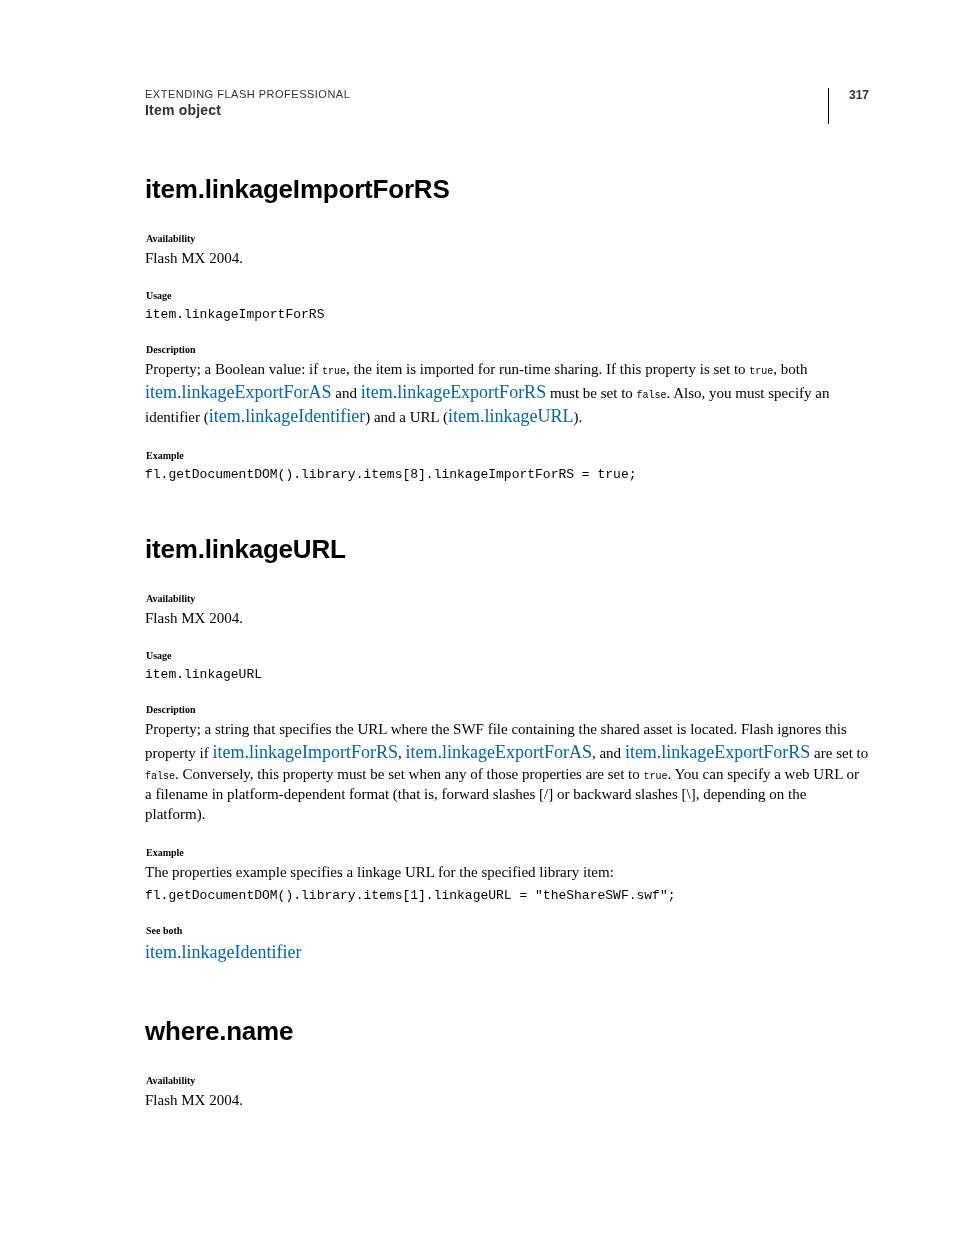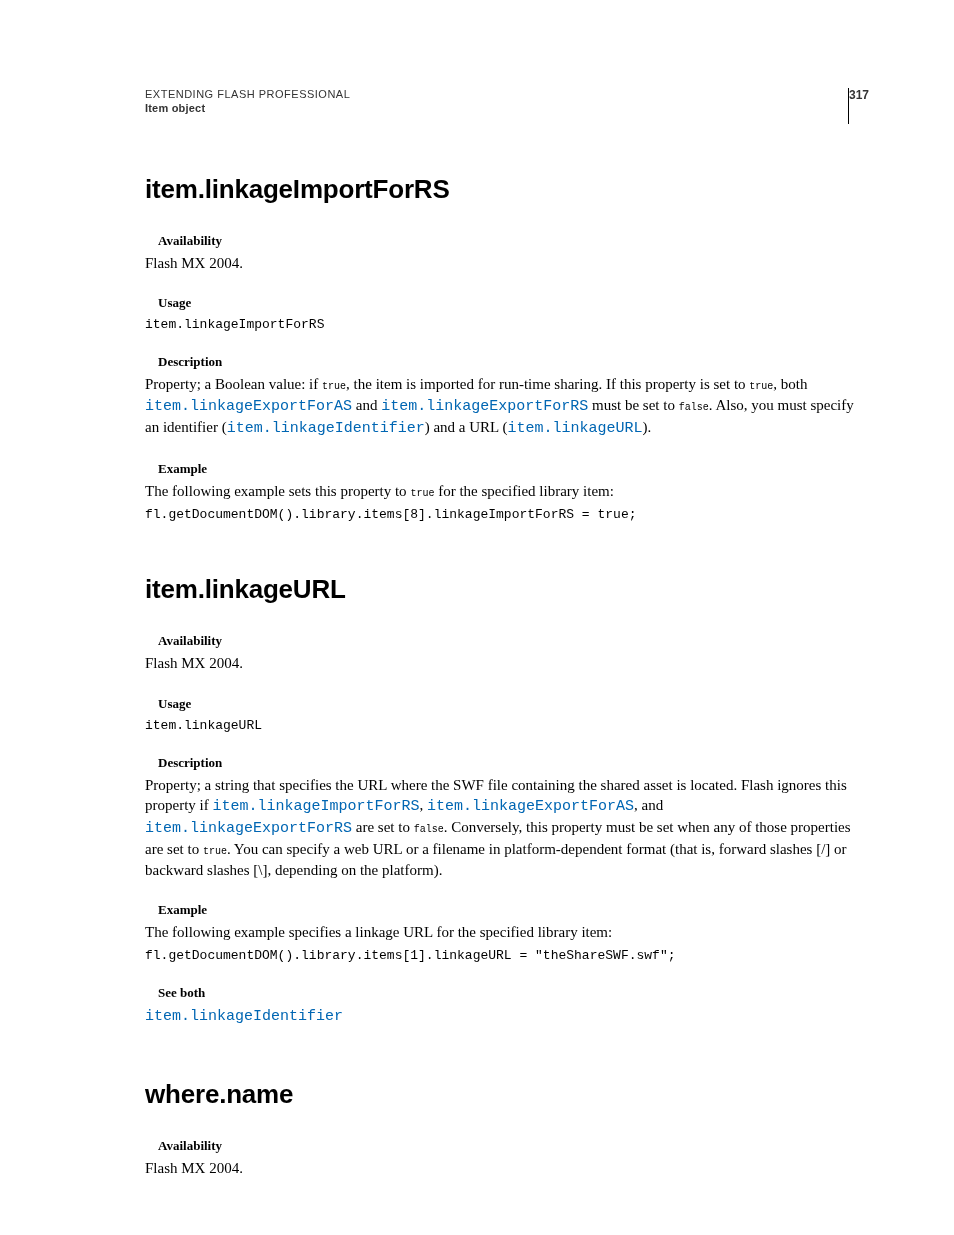--- a/index.html
+++ b/index.html
@@ -24,29 +24,29 @@
   }
   .header-left {
     flex: 1;
     font-family: "Myriad Pro", "Helvetica Neue", Arial, sans-serif;
     font-size: 11px;
     letter-spacing: 0.5px;
     color: #333;
   }
   .header-sub {
     font-family: "Myriad Pro", "Helvetica Neue", Arial, sans-serif;
-    font-size: 11px;
+    font-size: 14px;
     font-weight: bold;
     color: #333;
     margin-top: 2px;
     letter-spacing: 0.2px;
   }
   .page-num-wrap {
     border-left: 1.5px solid #000;
-    padding-left: 0;
+    padding-left: 20px;
     height: 36px;
     display: flex;
     align-items: flex-start;
   }
   .page-num {
     font-family: "Myriad Pro", "Helvetica Neue", Arial, sans-serif;
     font-size: 12px;
     font-weight: bold;
     color: #333;
   }
@@ -54,22 +54,22 @@
     font-family: "Myriad Pro", "Helvetica Neue", Arial, sans-serif;
     font-weight: bold;
     font-size: 26px;
     margin: 0 0 28px 0;
     color: #000;
     letter-spacing: -0.2px;
   }
   h2.label {
     font-family: "Minion Pro", "Times New Roman", Georgia, serif;
     font-weight: bold;
-    font-size: 13px;
-    margin: 0 0 4px 13px;
+    font-size: 10px;
+    margin: 0 0 4px 1px;
   }
   p {
     margin: 0 0 4px 0;
     line-height: 1.35;
   }
   .block {
     margin-bottom: 22px;
   }
   .section {
     margin-bottom: 52px;
@@ -81,22 +81,22 @@
   .code-line {
     font-family: "Courier New", Courier, monospace;
     font-size: 13px;
     margin-top: 6px;
     margin-bottom: 4px;
     white-space: pre;
   }
   a.link {
     color: #0066b3;
     text-decoration: none;
-    font-family: Liberation Mono, monospace;
-    font-size: 15px;
+    font-family: Liberation Serif, serif;
+    font-size: 18px;
   }
 </style>
 </head>
 <body>
 
 <div class="page">
 
   <div class="header-row">
     <div class="header-left">
       <div>EXTENDING FLASH PROFESSIONAL</div>
@@ -122,23 +122,20 @@
 
     <div class="block">
       <h2 class="label">Description</h2>
       <p>
         <span>Property; a Boolean value: if </span><code class="mono">true</code><span>, the item is imported for run-time sharing. If this property is set to </span><code class="mono">true</code><span>, both </span><a href="#" class="link">item.linkageExportForAS</a><span> and </span><a href="#" class="link">item.linkageExportForRS</a><span> must be set to </span><code class="mono">false</code><span>. Also, you must specify an identifier (</span><a href="#" class="link">item.linkageIdentifier</a><span>) and a URL (</span><a href="#" class="link">item.linkageURL</a><span>).</span>
       </p>
     </div>
 
     <div class="block">
       <h2 class="label">Example</h2>
-      <p>
-        <span>The following example sets this property to </span><code class="mono">true</code><span> for the specified library item:</span>
-      </p>
       <div class="code-line">fl.getDocumentDOM().library.items[8].linkageImportForRS = true;</div>
     </div>
   </div>
 
   <div class="section">
     <h1>item.linkageURL</h1>
 
     <div class="block">
       <h2 class="label">Availability</h2>
       <p>Flash MX 2004.</p>
@@ -151,21 +148,21 @@
 
     <div class="block">
       <h2 class="label">Description</h2>
       <p>
         <span>Property; a string that specifies the URL where the SWF file containing the shared asset is located. Flash ignores this property if </span><a href="#" class="link">item.linkageImportForRS</a><span>, </span><a href="#" class="link">item.linkageExportForAS</a><span>, and </span><a href="#" class="link">item.linkageExportForRS</a><span> are set to </span><code class="mono">false</code><span>. Conversely, this property must be set when any of those properties are set to </span><code class="mono">true</code><span>. You can specify a web URL or a filename in platform-dependent format (that is, forward slashes [/] or backward slashes [\], depending on the platform).</span>
       </p>
     </div>
 
     <div class="block">
       <h2 class="label">Example</h2>
-      <p>The following example specifies a linkage URL for the specified library item:</p>
+      <p>The properties example specifies a linkage URL for the specified library item:</p>
       <div class="code-line">fl.getDocumentDOM().library.items[1].linkageURL = "theShareSWF.swf";</div>
     </div>
 
     <div class="block">
       <h2 class="label">See both</h2>
       <p>
         <a href="#" class="link">item.linkageIdentifier</a>
       </p>
     </div>
   </div>

